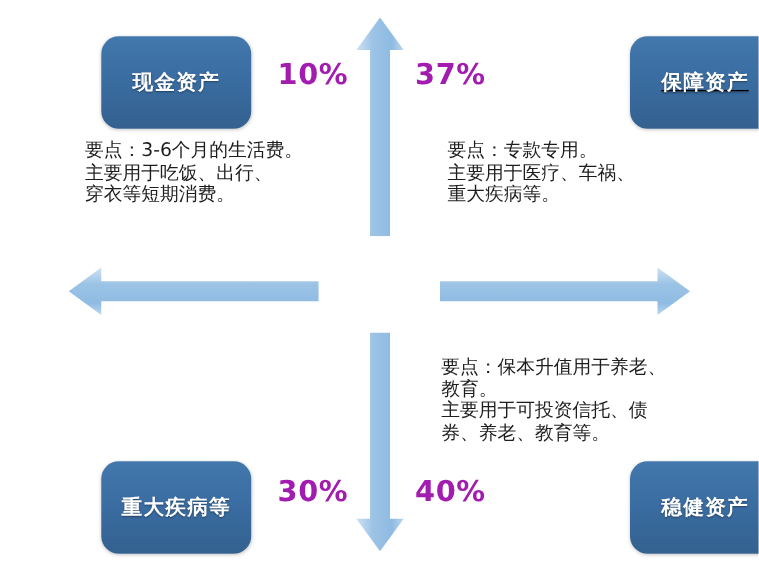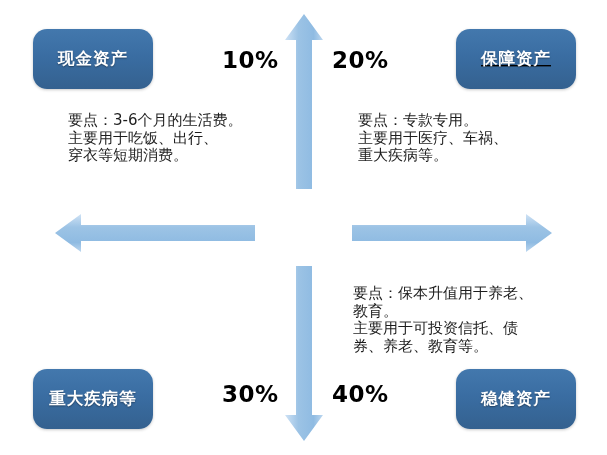--- a/index.html
+++ b/index.html
@@ -47,48 +47,49 @@
     line-height: 18px;
     letter-spacing: 0.5px;
     text-shadow: 0 1px 1px rgba(0,0,0,0.35);
     white-space: nowrap;
   }
 
   
   .cat-box {
     position: absolute;
     width: 120px;
-    height: 60px;
+    height: 74px;
     border-radius: 14px;
     background: linear-gradient(180deg, #4378ad 0%, #3a6da2 45%, #34618f 100%);
     box-shadow: 0 1px 3px rgba(0,0,0,0.22);
     display: flex;
     align-items: center;
     justify-content: center;
     z-index: 4;
+    margin-left: 48px;
   }
   .cat-box .cat-label {
     color: #ffffff;
     font-size: 16.5px;
     font-weight: bold;
     letter-spacing: 1px;
     text-shadow: 0 1px 1.5px rgba(0,0,0,0.4);
     white-space: nowrap;
   }
   #box-cash   { left: 33px;  top: 29px; }
   #box-protect{ left: 456px; top: 29px; text-decoration: underline; }
   #box-invest { left: 33px;  top: 369px; }
   #box-steady { left: 456px; top: 369px; }
 
   
   .pct {
     position: absolute;
     font-size: 23px;
     font-weight: bold;
-    color: #000000;
+    color: #a21caf;
     letter-spacing: 0.5px;
     z-index: 4;
     white-space: nowrap;
   }
   #pct-tl { left: 222px; top: 47px; }
   #pct-tr { left: 332px; top: 47px; }
   #pct-bl { left: 222px; top: 381px; }
   #pct-br { left: 332px; top: 381px; }
 
   
@@ -178,21 +179,21 @@
 
   <div class="cat-box" id="box-invest">
     <span class="cat-label">重大疾病等</span>
   </div>
 
   <div class="cat-box" id="box-steady">
     <span class="cat-label">稳健资产</span>
   </div>
 
   <div class="pct" id="pct-tl">10%</div>
-  <div class="pct" id="pct-tr">20%</div>
+  <div class="pct" id="pct-tr">37%</div>
   <div class="pct" id="pct-bl">30%</div>
   <div class="pct" id="pct-br">40%</div>
 
   <div class="note" id="note-tl">要点：3-6个月的生活费。
 主要用于吃饭、出行、
 穿衣等短期消费。</div>
   <div class="note" id="note-tr">要点：专款专用。
 主要用于医疗、车祸、
 重大疾病等。</div>
   <div class="note" id="note-br">要点：保本升值用于养老、

